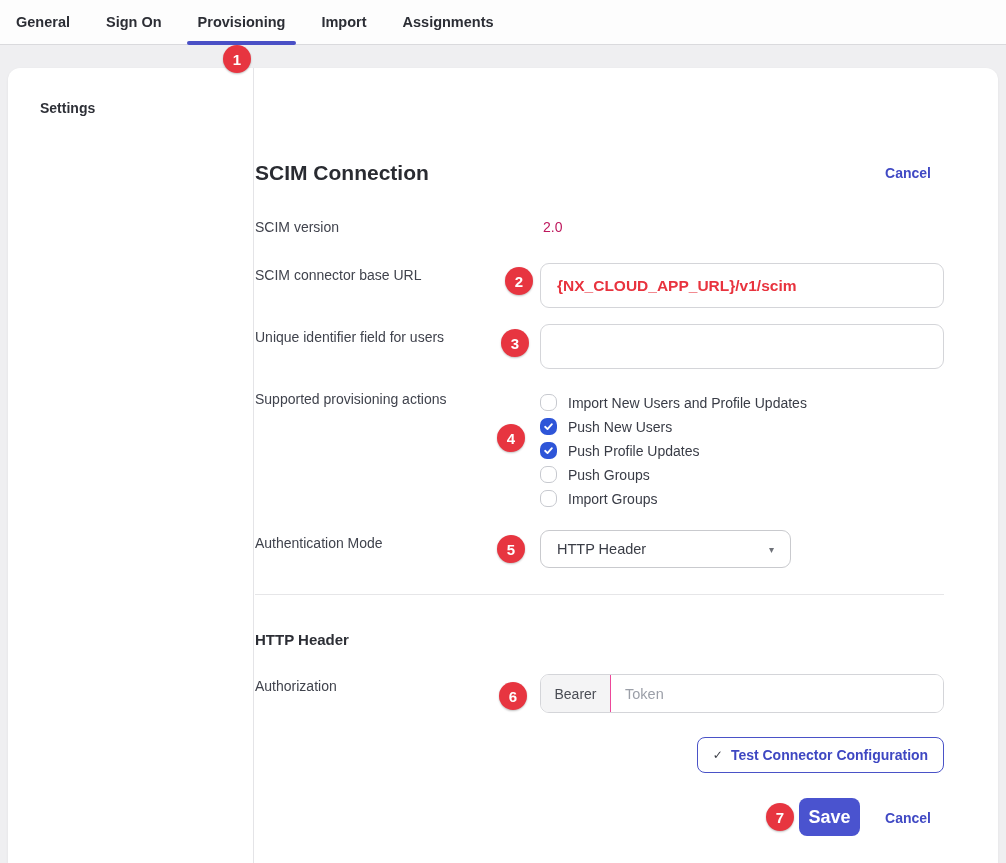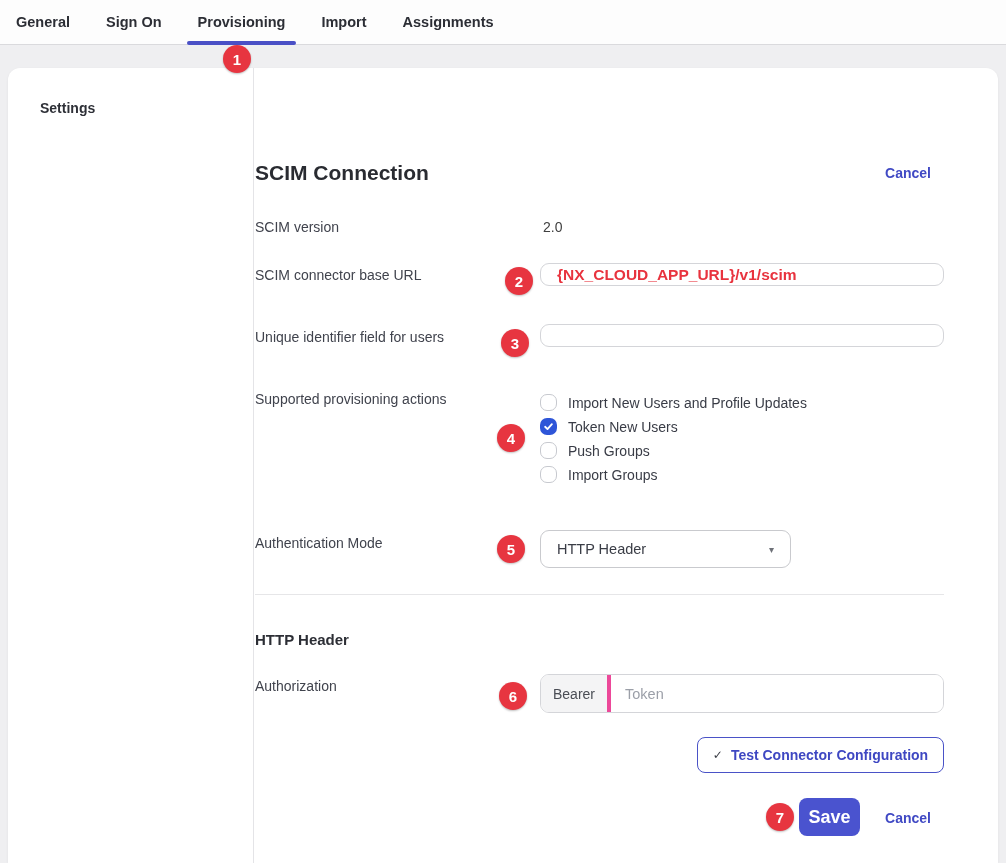--- a/index.html
+++ b/index.html
@@ -54,24 +54,24 @@
     position:absolute; left:247px; top:93px;
     font-size:21px; font-weight:700; color:#292b31;
   }
   .link {
     color:#4049c4; font-size:14px; font-weight:700; cursor:pointer; text-decoration:none;
   }
   .cancel-top { position:absolute; right:67px; top:97px; }
   .cancel-bottom { position:absolute; right:67px; top:742px; }
 
   .flabel { position:absolute; left:247px; font-size:14px; color:#40434d; }
-  .fvalue { position:absolute; left:535px; font-size:14px; color:#404040; }
+  .fvalue { position:absolute; left:535px; font-size:14px; color:#be185d; }
 
   .text-input {
-    position:absolute; left:532px; width:404px; height:23px;
+    position:absolute; left:532px; width:404px; height:45px;
     border:1px solid #d4d5d9; border-radius:9px; background:#fff;
     padding:8px 16px; font-size:15px; outline:none;
     font-family:"Liberation Sans","DejaVu Sans",sans-serif;
   }
   .text-input.url { color:#e8333e; font-weight:700; font-size:15.5px; }
 
   
   .check-list { position:absolute; left:532px; top:319px; }
   .check-row { display:flex; align-items:flex-end; height:24px; cursor:pointer; }
   .checkbox {
@@ -98,21 +98,21 @@
     font-size:15px; font-weight:700; color:#2c2e35;
   }
 
   
   .input-group {
     position:absolute; left:532px; top:606px; width:404px; height:39px;
     border:1px solid #d4d5d9; border-radius:9px; background:#fff;
     display:flex; overflow:hidden;
   }
   .prefix {
-    flex:0 0 70px; background:#f4f4f5; border-right:4px solid #ec4899;
+    flex:0 0 70px; background:#f4f4f5; border-right:1px solid #ec4899;
     display:flex; align-items:center; justify-content:center;
     font-size:14px; color:#4a4d55;
   }
   .group-input {
     flex:1; border:none; outline:none; padding:0 14px; font-size:14.5px;
     font-family:"Liberation Sans","DejaVu Sans",sans-serif; color:#3a3d46;
   }
   .group-input::placeholder { color:#9b9fa8; }
 
   
@@ -173,21 +173,29 @@
       <div class="check-row">
         <span class="checkbox"></span>
         <span class="check-label">Import New Users and Profile Updates</span>
       </div>
       <div class="check-row">
         <span class="checkbox checked">
           <svg width="11" height="11" viewBox="0 0 12 12">
             <path d="M2.3 6.3 L4.9 8.8 L9.7 3.4" stroke="#fff" stroke-width="2" fill="none" stroke-linecap="round" stroke-linejoin="round"></path>
           </svg>
         </span>
-        <span class="check-label">Token New Users</span>
+        <span class="check-label">Push New Users</span>
+      </div>
+      <div class="check-row">
+        <span class="checkbox checked">
+          <svg width="11" height="11" viewBox="0 0 12 12">
+            <path d="M2.3 6.3 L4.9 8.8 L9.7 3.4" stroke="#fff" stroke-width="2" fill="none" stroke-linecap="round" stroke-linejoin="round"></path>
+          </svg>
+        </span>
+        <span class="check-label">Push Profile Updates</span>
       </div>
       <div class="check-row">
         <span class="checkbox"></span>
         <span class="check-label">Push Groups</span>
       </div>
       <div class="check-row">
         <span class="checkbox"></span>
         <span class="check-label">Import Groups</span>
       </div>
     </div>

